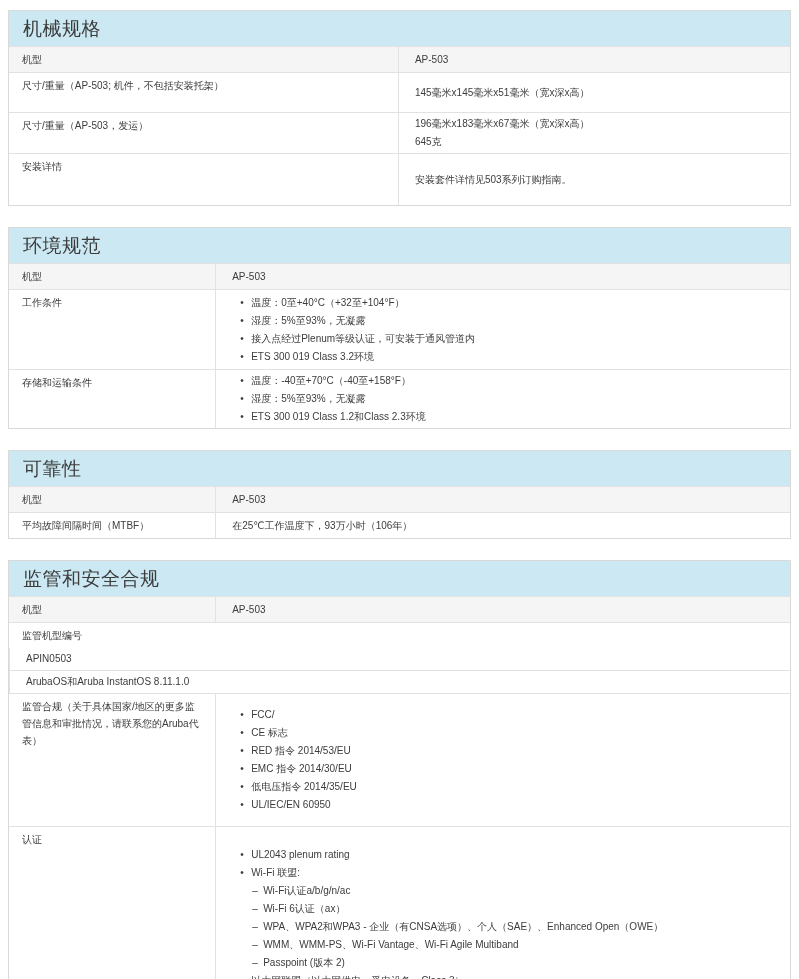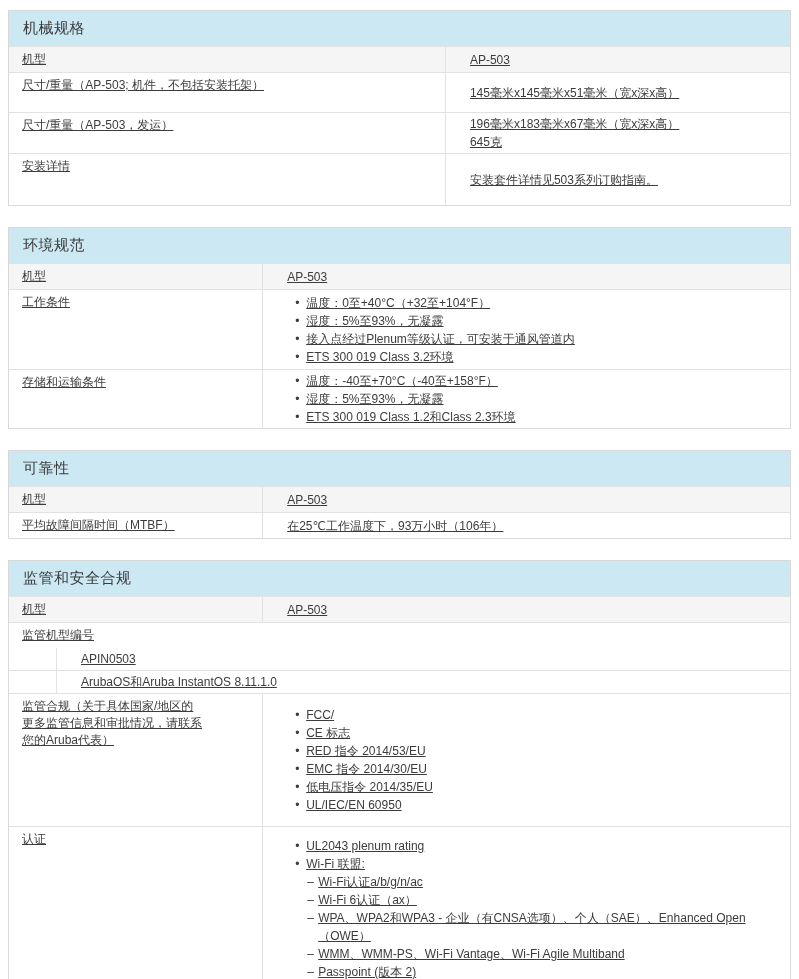--- a/index.html
+++ b/index.html
@@ -30,47 +30,45 @@
     border: 1px solid var(--border);
     margin-bottom: 21px;
     background: #fff;
   }
   .tbl-header {
     background: var(--header-bg);
     height: 35px;
     display: flex;
     align-items: center;
     padding: 0 14px;
-    font-size: 15px;
+    font-size: 19px;
     letter-spacing: 0.5px;
   }
   .row {
     display: flex;
     border-top: 1px solid var(--inner-border);
     align-items: stretch;
   }
   .row.shaded { background: var(--shaded-bg); }
   .cell {
-    font-size: 12px;
-    text-decoration: underline;
+    font-size: 10px;
   }
   .cell-label {
     flex: 0 0 auto;
     padding: 4px 12px 4px 13px;
     line-height: 17px;
   }
   .cell-value {
     flex: 1 1 auto;
     border-left: 1px solid var(--inner-border);
-    padding: 2px 10px 2px 24px;
+    padding: 2px 10px 2px 16px;
     line-height: 18px;
     display: flex;
     flex-direction: column;
     justify-content: center;
-    margin-left: 47px;
   }
   .line { min-height: 18px; }
   .t-bullet {
     position: relative;
     padding-left: 19px;
   }
   .t-bullet::before {
     content: "\2022";
     position: absolute;
     left: 8px;

